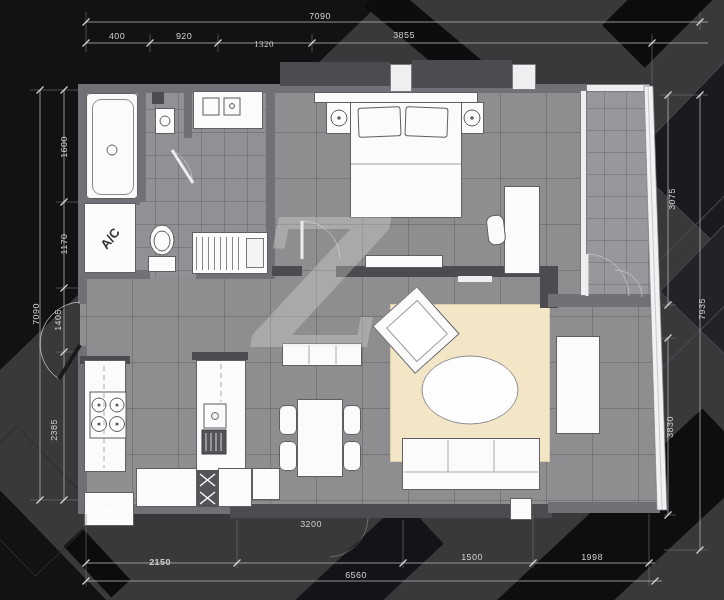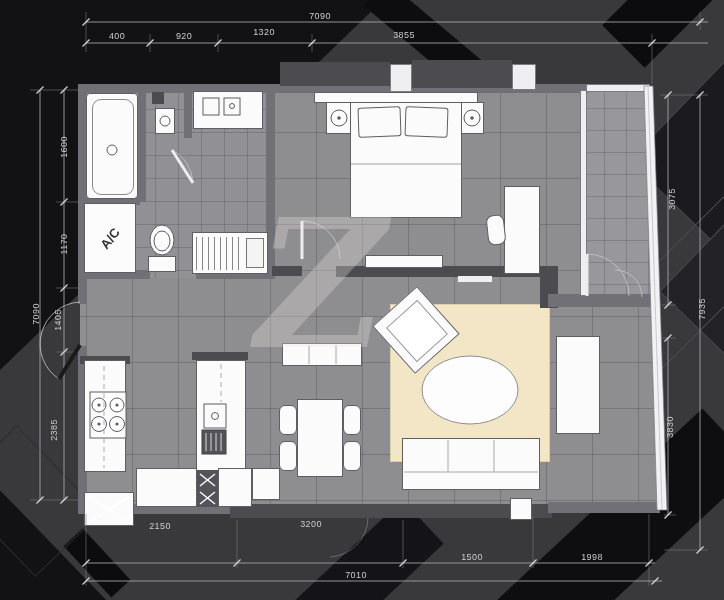--- a/index.html
+++ b/index.html
@@ -284,33 +284,33 @@
     </g>
     <g stroke="#98979c" stroke-width="0.8" stroke-dasharray="5,4">
       <line x1="104" y1="366" x2="104" y2="468"></line>
         <line x1="221" y1="364" x2="221" y2="402"></line>
     </g>
   </svg>
 
   <div class="dim" style="left:295px;top:10px;">7090</div>
   <div class="dim" style="left:92px;top:30px;">400</div>
   <div class="dim" style="left:159px;top:30px;">920</div>
-  <div class="dim" style="left:239px;top:26px;">1320</div>
+  <div class="dim" style="left:239px;top:38px;font-family:Liberation Serif, serif;">1320</div>
   <div class="dim" style="left:379px;top:29px;">3855</div>
 
   <div class="dimv" style="left:42px;top:141px;">1600</div>
   <div class="dimv" style="left:42px;top:238px;">1170</div>
   <div class="dimv" style="left:36px;top:314px;">1405</div>
   <div class="dimv" style="left:32px;top:424px;">2385</div>
   <div class="dimv" style="left:14px;top:308px;">7090</div>
 
   <div class="dimv" style="left:650px;top:193px;">3075</div>
   <div class="dimv" style="left:648px;top:421px;">3830</div>
   <div class="dimv" style="left:680px;top:303px;">7935</div>
 
-  <div class="dim" style="left:135px;top:520px;">2150</div>
+  <div class="dim" style="left:135px;top:556px;font-weight:bold;">2150</div>
   <div class="dim" style="left:286px;top:518px;">3200</div>
   <div class="dim" style="left:447px;top:551px;">1500</div>
   <div class="dim" style="left:567px;top:551px;">1998</div>
-  <div class="dim" style="left:331px;top:569px;">7010</div>
+  <div class="dim" style="left:331px;top:569px;">6560</div>
 
   <div class="wmark">Z</div>
 </div>
 
 </body></html>

